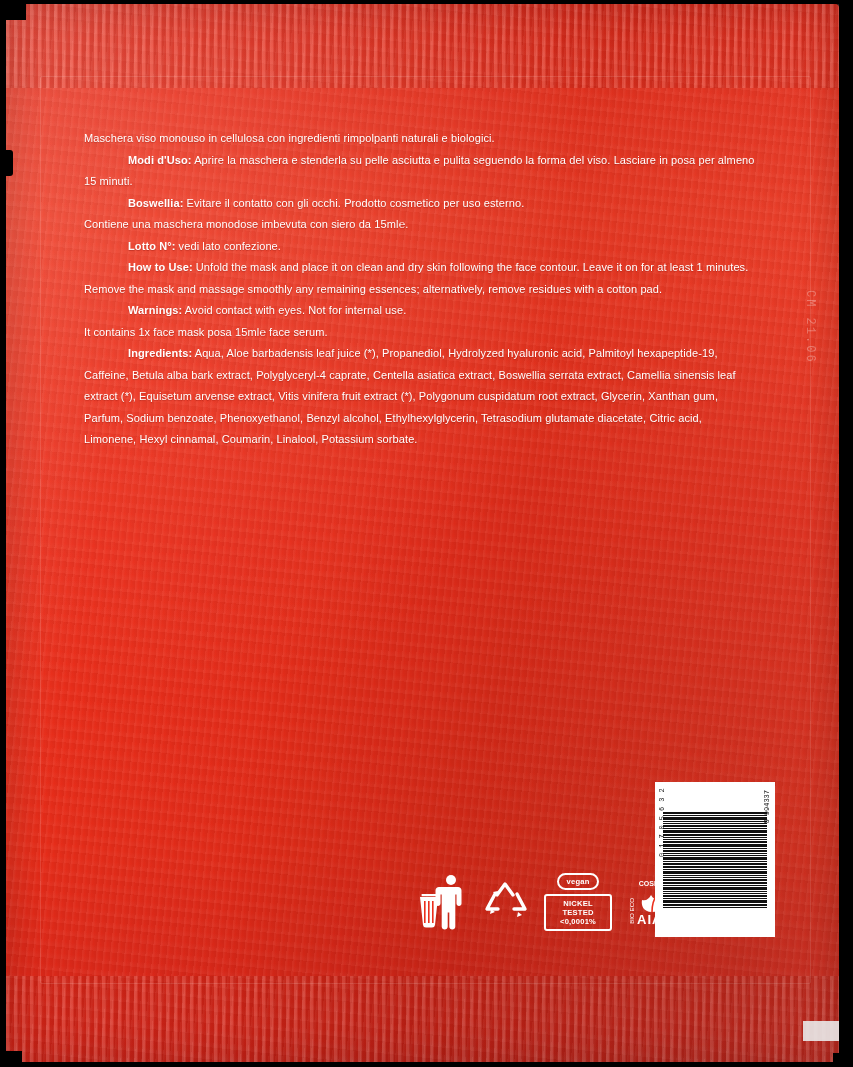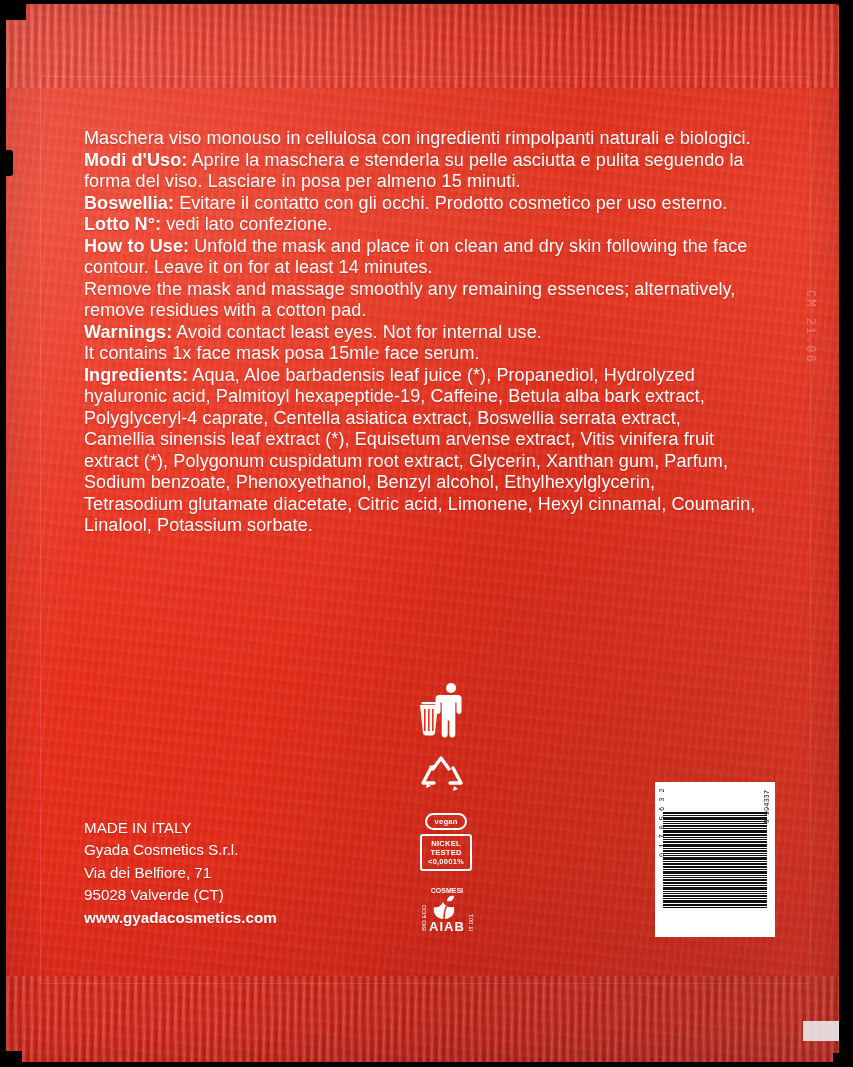--- a/index.html
+++ b/index.html
@@ -112,36 +112,37 @@
     opacity: 0.9;
   }
 
   
   .copy {
     position: absolute;
     left: 84px;
     top: 128px;
     width: 672px;
     color: #ffffff;
-    font-size: 18px;
+    font-size: 11px;
     line-height: 21.5px;
     letter-spacing: 0.1px;
     text-shadow: 0 1px 1px rgba(120,12,8,0.35);
   }
   .copy p {
     margin: 0 0 0 0;
   }
   .para {
     margin-bottom: 8px;
   }
   .para.tight {
     margin-bottom: 0px;
   }
   b {
     font-weight: 700;
+    margin-left: 44px;
   }
 
   
   .address {
     position: absolute;
     left: 84px;
     bottom: 138px;
     color: #fff;
     font-size: 15.2px;
     line-height: 22.5px;
@@ -204,43 +205,42 @@
     transform: rotate(180deg);
     font-family: "Liberation Mono", monospace;
   }
 
   
   .icons {
     position: absolute;
     left: 420px;
     bottom: 136px;
     display: flex;
-    align-items: flex-start;
+    align-items: center;
     gap: 16px;
-    flex-direction: column;
   }
   .icon-svg { display: block; }
 
   .badge {
     border: 2px solid #fff;
     color: #fff;
     font-size: 7.6px;
     font-weight: 700;
     text-align: center;
     line-height: 9px;
     letter-spacing: 0.2px;
   }
   .badge-vegan {
     border-radius: 9px;
     padding: 2px 8px;
     margin-bottom: 4px;
   }
   .badge-nickel {
     border-radius: 3px;
-    padding: 3px 6px;
+    padding: 3px 14px;
   }
   .nickel-stack {
     display: flex;
     flex-direction: column;
     align-items: center;
   }
   .aiab {
     color: #fff;
     text-align: center;
     font-size: 7px;
@@ -315,48 +315,44 @@
     <p class="para">Maschera viso monouso in cellulosa con ingredienti rimpolpanti naturali e biologici.</p>
 
     <p class="para tight">
       <b>Modi d'Uso:</b><span> Aprire la maschera e stenderla su pelle asciutta e pulita seguendo la forma del viso. Lasciare in posa per almeno 15 minuti.</span>
     </p>
 
     <p class="para tight">
       <b>Boswellia:</b><span> Evitare il contatto con gli occhi. Prodotto cosmetico per uso esterno.</span>
     </p>
     <p class="para tight">
+      <span>Contiene una maschera monodose imbevuta con siero da 15ml℮.</span>
+    </p>
+    <p class="para tight">
       <b>Lotto N°:</b><span> vedi lato confezione.</span>
     </p>
 
     <p class="para tight">
-      <b>How to Use:</b><span> Unfold the mask and place it on clean and dry skin following the face contour. Leave it on for at least 14 minutes.</span>
+      <b>How to Use:</b><span> Unfold the mask and place it on clean and dry skin following the face contour. Leave it on for at least 1 minutes.</span>
     </p>
     <p class="para">
       <span>Remove the mask and massage smoothly any remaining essences; alternatively, remove residues with a cotton pad.</span>
     </p>
     <p class="para tight">
-      <b>Warnings:</b><span> Avoid contact least eyes. Not for internal use.</span>
+      <b>Warnings:</b><span> Avoid contact with eyes. Not for internal use.</span>
     </p>
     <p class="para tight">
       <span>It contains 1x face mask posa 15ml℮ face serum.</span>
     </p>
 
     <p class="para tight">
       <b>Ingredients:</b><span> Aqua, Aloe barbadensis leaf juice (*), Propanediol, Hydrolyzed hyaluronic acid, Palmitoyl hexapeptide-19, Caffeine, Betula alba bark extract, Polyglyceryl-4 caprate, Centella asiatica extract, Boswellia serrata extract, Camellia sinensis leaf extract (*), Equisetum arvense extract, Vitis vinifera fruit extract (*), Polygonum cuspidatum root extract, Glycerin, Xanthan gum, Parfum, Sodium benzoate, Phenoxyethanol, Benzyl alcohol, Ethylhexylglycerin, Tetrasodium glutamate diacetate, Citric acid, Limonene, Hexyl cinnamal, Coumarin, Linalool, Potassium sorbate.</span>
     </p>
   </div>
 
-  <div class="address">
-    <div>MADE IN ITALY</div>
-    <div>Gyada Cosmetics S.r.l.</div>
-    <div>Via dei Belfiore, 71</div>
-    <div>95028 Valverde (CT)</div>
-    <div class="web">www.gyadacosmetics.com</div>
-  </div>
 
   <div class="icons">
 
     <span>
       <svg class="icon-svg" width="48" height="58" viewBox="0 0 48 58" aria-hidden="true">
         <g fill="#ffffff">
           <circle cx="31" cy="7" r="5"></circle>
           <path d="M26 14 h10 a3 3 0 0 1 3 3 v16 a2.5 2.5 0 0 1 -5 0 v-12 h-1 v34 a3 3 0 0 1 -6 0 v-14 h-2 v14 a3 3 0 0 1 -6 0 v-34 h-1 v12 a2.5 2.5 0 0 1 -5 0 v-16 a3 3 0 0 1 3 -3 z" opacity="0"></path>
           <path d="M28 14 h7 c2 0 3.5 1.5 3.5 3.5 v13 c0 1.4 -1.1 2.5 -2.5 2.5 s-2.5 -1.1 -2.5 -2.5 v-9 h-1.2 v32 c0 1.7 -1.3 3 -3 3 s-3 -1.3 -3 -3 v-14 h-1.6 v14 c0 1.7 -1.3 3 -3 3 s-3 -1.3 -3 -3 v-32 h-1.2 v9 c0 1.4 -1.1 2.5 -2.5 2.5 s-2.5 -1.1 -2.5 -2.5 v-13 c0 -2 1.5 -3.5 3.5 -3.5 z" transform="translate(3,0)"></path>
           <path d="M1 26 l3 28 a3 3 0 0 0 3 2.6 h6 a3 3 0 0 0 3 -2.6 l3 -28 z M2.6 23 h16.8 v2.2 h-16.8 z" transform="translate(-1,-2)"></path>

